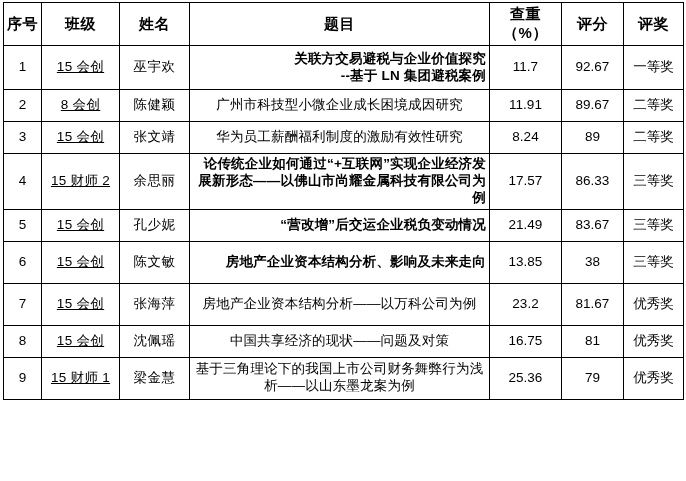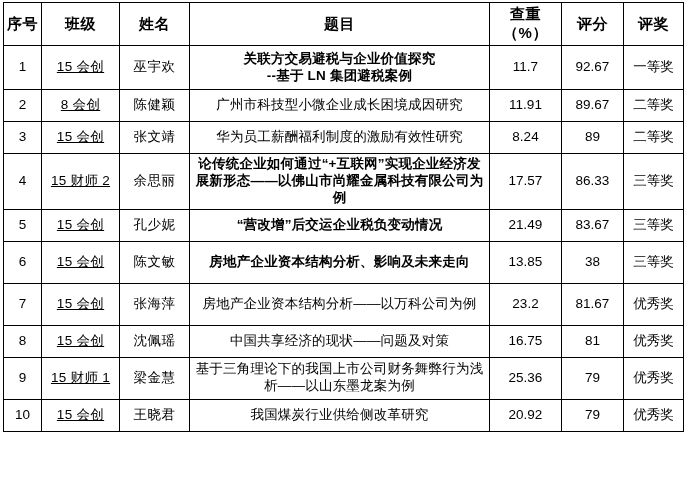--- a/index.html
+++ b/index.html
@@ -59,20 +59,21 @@
   }
   td.name { font-weight: normal; letter-spacing: 0.5px; }
   td.cls  { letter-spacing: 0.3px; text-decoration: underline; }
   td.title {
     font-size: 13.5px;
     letter-spacing: 0.2px;
     line-height: 1.3;
   }
   td.title.bold {
     font-weight: bold;
+    text-align: right;
   }
   .row-h1 { height: 44px; }
   .row-h2 { height: 32px; }
   .row-h3 { height: 52px; }
   .row-h4 { height: 42px; }
 </style>
 </head>
 <body>
 
 <div class="sheet">
@@ -173,24 +174,15 @@
       </tr>
       <tr class="row-h4">
         <td class="seq">9</td>
         <td class="cls">15 财师 1</td>
         <td class="name">梁金慧</td>
         <td class="title">基于三角理论下的我国上市公司财务舞弊行为浅析——以山东墨龙案为例</td>
         <td class="check">25.36</td>
         <td class="score">79</td>
         <td class="award">优秀奖</td>
       </tr>
-      <tr class="row-h2">
-        <td class="seq">10</td>
-        <td class="cls">15 会创</td>
-        <td class="name">王晓君</td>
-        <td class="title">我国煤炭行业供给侧改革研究</td>
-        <td class="check">20.92</td>
-        <td class="score">79</td>
-        <td class="award">优秀奖</td>
-      </tr>
     </tbody>
   </table>
 </div>
 
 </body></html>

